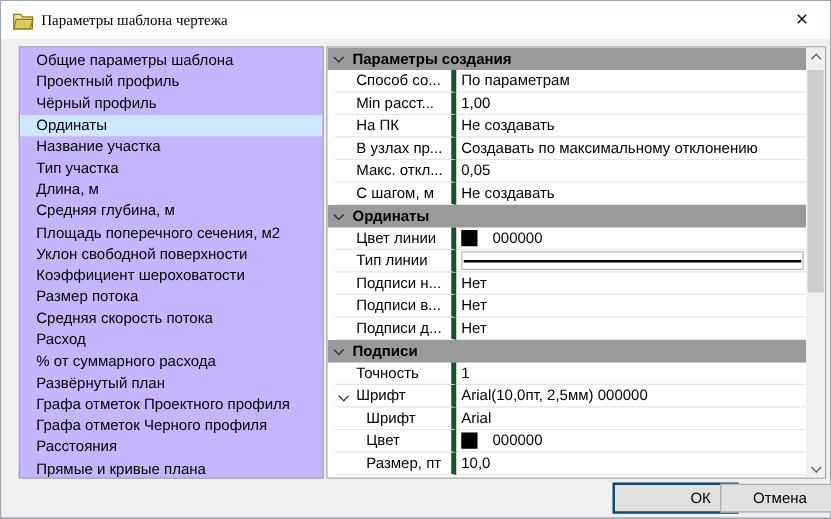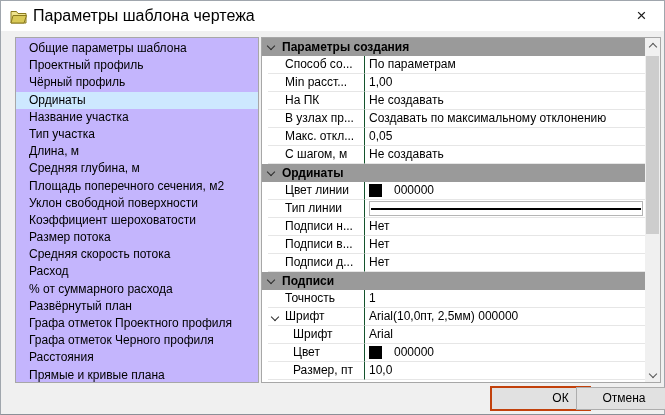--- a/index.html
+++ b/index.html
@@ -2,56 +2,56 @@
 <html><head>
 <meta charset="utf-8">
 <style>
   * { box-sizing: border-box; margin: 0; padding: 0; }
   html,body { width:665px; height:415px; font-family:"Liberation Sans", sans-serif; font-size:12px; color:#000; }
   .dialog { position:absolute; left:0; top:0; width:665px; height:415px; background:#f0f0f0; border:1px solid #a0a6ad; border-bottom-color:#8b9097; }
 
   
   .titlebar { position:absolute; left:0; top:0; right:0; height:30px; background:#ffffff; display:flex; align-items:center; padding-left:9px; }
   .titlebar .ticon { width:17px; height:15px; margin-right:6px; flex:0 0 auto; }
-  .title-text { font-size:16px; white-space:nowrap; }
+  .title-text { font-size:12px; white-space:nowrap;font-family:Liberation Serif, serif; }
   .close-btn { position:absolute; right:0; top:0; width:45px; height:29px; display:flex; align-items:center; justify-content:center; cursor:default; }
   .close-btn span { font-size:17px; line-height:17px; color:#1a1a1a; }
 
   
   .tpl-list { position:absolute; left:14px; top:36px; width:244px; height:346px; background:#c4b5fd; border:1px solid #a7a7a7; padding-top:2px; overflow:hidden; }
   .list-item { height:17.2px; line-height:17.2px; padding-left:13px; white-space:nowrap; overflow:hidden; }
   .list-item.selected { background:#cde8ff; }
 
   
   .prop-grid { position:absolute; left:260px; top:36px; width:400px; height:346px; background:#fff; border:1px solid #a7a7a7; overflow:hidden; }
   .grid-content { position:absolute; left:0; top:0; right:15px; bottom:0; overflow:hidden; }
   .sec-header { position:relative; height:18px; line-height:18px; background:#9a9a9a; color:#000000; font-weight:bold; padding-left:20px; white-space:nowrap; }
   .sec-header .chev { position:absolute; left:6px; top:5px; }
   .chev { display:inline-block; width:6px; height:6px; border-left:1.6px solid #2b2b2b; border-bottom:1.6px solid #2b2b2b; transform:rotate(-45deg); }
   .chev.up { transform:rotate(135deg); }
   .chev.light { border-color:#555; }
   .prow { display:flex; height:18px; }
   .prow .gutter { width:6px; flex:0 0 auto; }
-  .prow .plabel { position:relative; width:97px; flex:0 0 auto; line-height:17px; padding-left:17px; border-right:1px solid #14532d; border-bottom:1px solid #e6e6e6; white-space:nowrap; overflow:hidden; }
+  .prow .plabel { position:relative; width:97px; flex:0 0 auto; line-height:17px; padding-left:17px; border-right:4px solid #14532d; border-bottom:1px solid #e6e6e6; white-space:nowrap; overflow:hidden; }
   .prow .plabel.child { padding-left:25px; }
   .prow .plabel .chev { position:absolute; left:4px; top:6px; }
   .prow .pvalue { flex:1 1 auto; line-height:17px; padding-left:4px; border-bottom:1px solid #e6e6e6; white-space:nowrap; overflow:hidden; display:flex; align-items:center;text-align:right; }
   .swatch { width:13px; height:13px; background:#000; margin-right:12px; flex:0 0 auto; }
   .linetype-box { flex:1 1 auto; height:15px; margin:1px 2px 1px 0; border:1px solid #b5b5b5; background:#fff; position:relative; }
   .linetype-box .ln { position:absolute; left:1px; right:1px; top:50%; margin-top:-1px; height:2px; background:#000; }
 
   
   .vscroll { position:absolute; top:0; right:0; bottom:0; width:15px; background:#f0f0f0; }
   .sbtn { position:absolute; left:0; width:15px; height:17px; display:flex; align-items:center; justify-content:center; }
   .sbtn.up { top:0; } .sbtn.down { bottom:0; }
   .sthumb { position:absolute; left:1px; top:18px; width:13px; height:178px; background:#cdcdcd; }
 
   
   .btn { position:absolute; background:#e1e1e1; text-align:center; cursor:default; }
-  .btn-ok { left:489px; top:385px; width:101px; height:25px; border:2px solid #c2410c; line-height:20px;padding-left:40px; }
+  .btn-ok { left:489px; top:385px; width:101px; height:25px; border:2px solid #0c4a6e; line-height:20px;padding-left:40px; }
   .btn-cancel { left:575px; top:386px; width:96px; height:23px; border:1px solid #adadad; line-height:20px; }
 </style>
 </head>
 <body>
 
 <div class="dialog">
 
   <div class="titlebar">
     <svg class="ticon" viewBox="0 0 17 15">
       <path d="M1 2.5 h5.5 l1.5 2 h8 v9.5 h-15 z" fill="#efe48d" stroke="#8a7a1e" stroke-width="1"></path>

